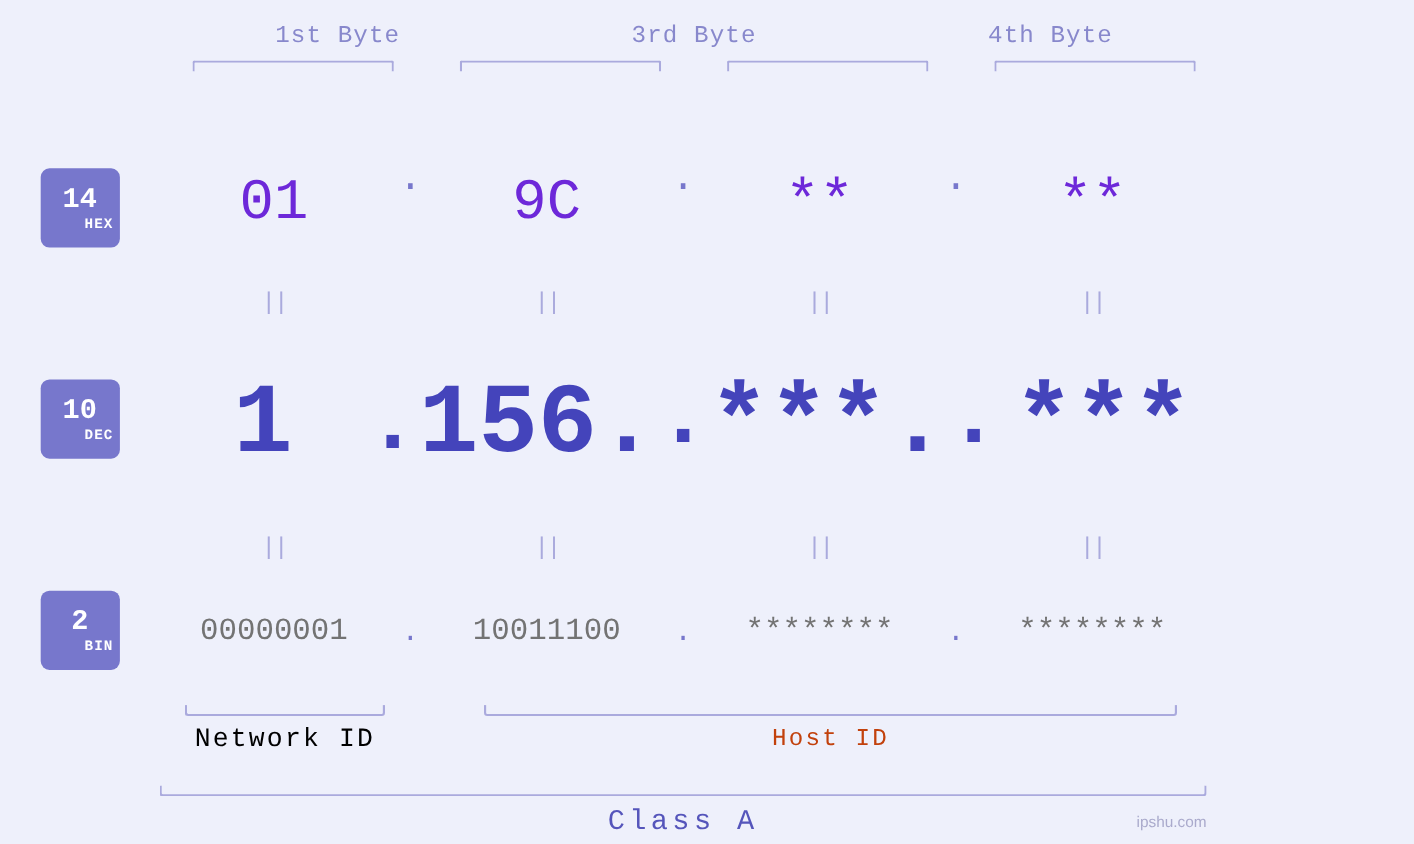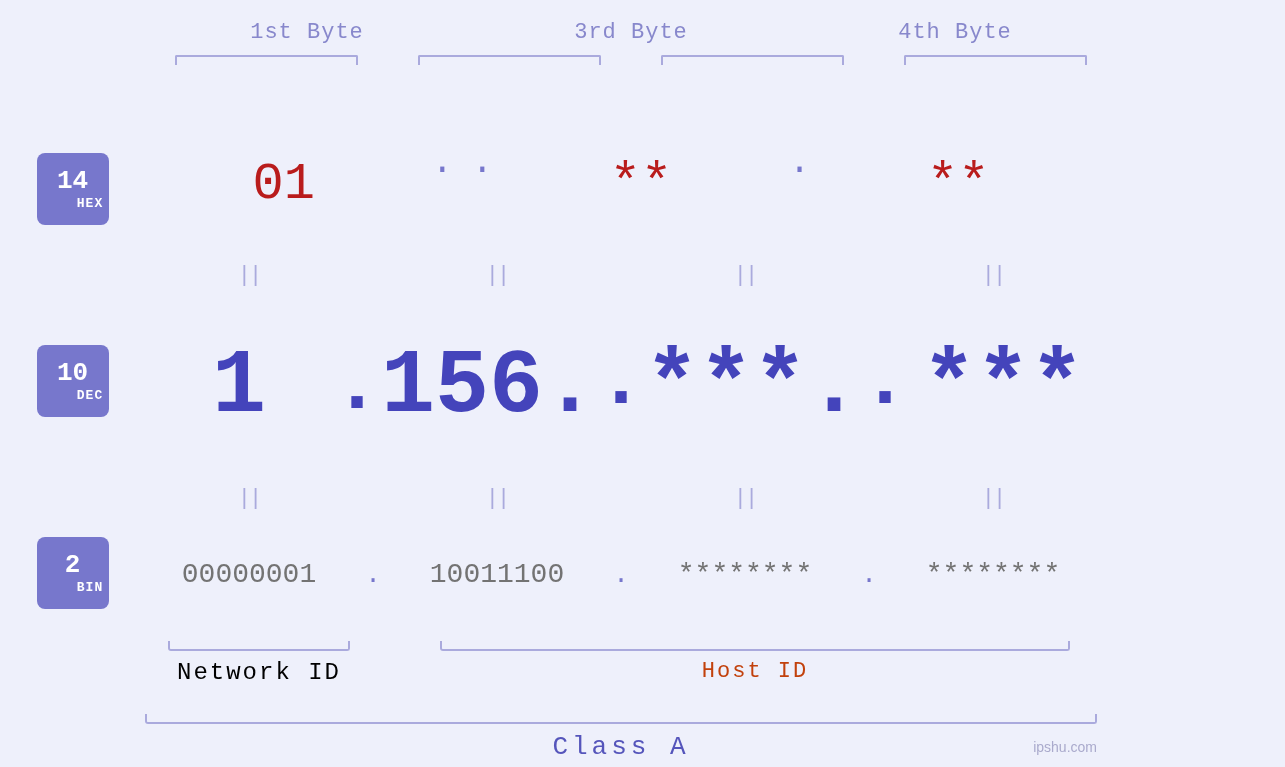--- a/index.html
+++ b/index.html
@@ -137,21 +137,21 @@
       font-size: 40px;
       color: #7777cc;
       display: flex;
       align-items: center;
       justify-content: center;
     }
 
     
     .hex-value {
       font-size: 52px;
-      color: #b91c1c;
+      color: #6d28d9;
       font-family: 'Courier New', Courier, monospace;
       margin-top: 44px;
     }
 
     
     .dec-value {
       font-size: 90px;
       font-weight: bold;
       color: #4444bb;
       font-family: 'Courier New', Courier, monospace;
@@ -245,20 +245,23 @@
       </div>
     </div>
 
     <div class="grid-area">
 
       <div class="value-row">
         <div class="value-cell">
           <span class="hex-value">01</span>
         </div>
         <div class="dot-cell" style="font-size:36px;">.</div>
+        <div class="value-cell">
+          <span class="hex-value">9C</span>
+        </div>
         <div class="dot-cell" style="font-size:36px;">.</div>
         <div class="value-cell">
           <span class="hex-value">**</span>
         </div>
         <div class="dot-cell" style="font-size:36px;">.</div>
         <div class="value-cell">
           <span class="hex-value">**</span>
         </div>
       </div>
 

